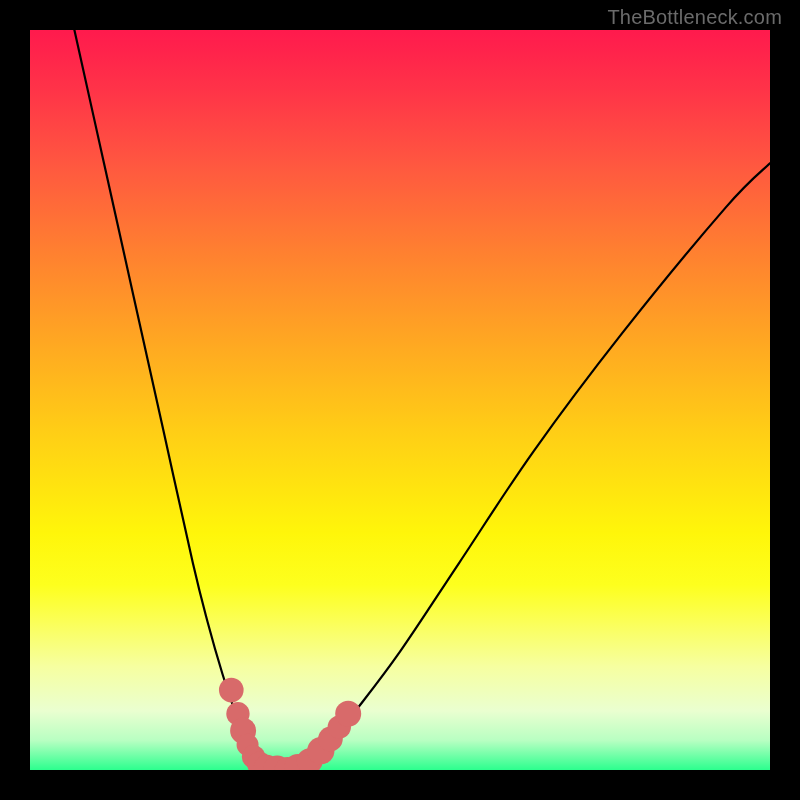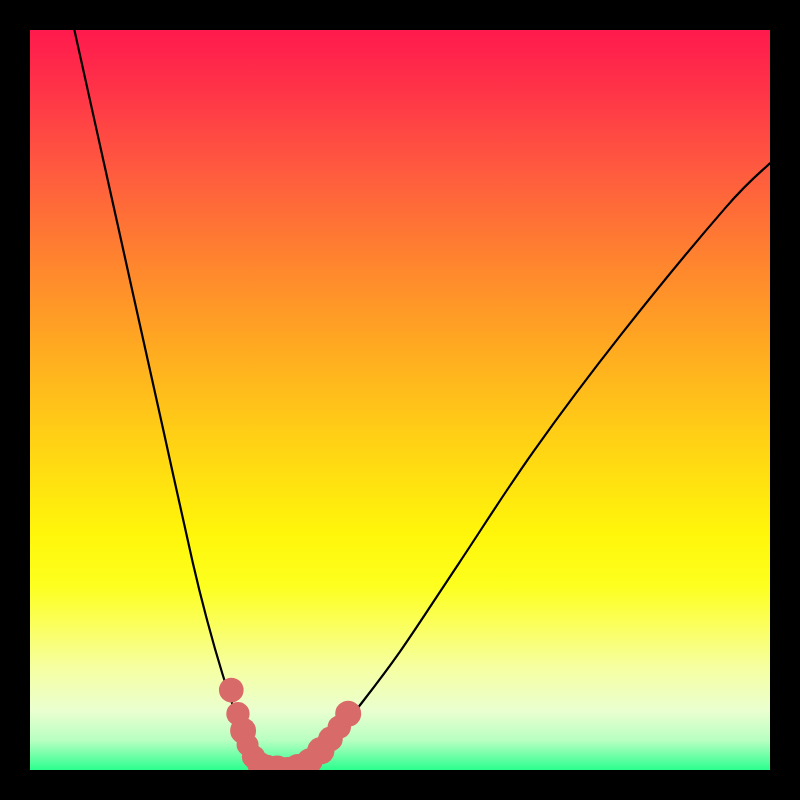--- a/index.html
+++ b/index.html
@@ -55,20 +55,21 @@
   }
   .marker {
     fill: #d86a6a;
     stroke: none;
   }
 </style>
 </head>
 <body>
 
 <div class="frame">
+  <div class="watermark">TheBottleneck.com</div>
   <div class="plot-area">
     <svg class="curves" viewBox="0 0 740 740" preserveAspectRatio="none">
       <path id="path-left" class="curve-path" d="M 44.40 0.00 C 49.33 22.20, 64.13 88.80, 74.00 133.20 C 83.87 177.60, 93.73 222.00, 103.60 266.40 C 113.47 310.80, 123.33 355.20, 133.20 399.60 C 143.07 444.00, 155.40 500.73, 162.80 532.80 C 170.20 564.87, 172.67 573.50, 177.60 592.00 C 182.53 610.50, 187.47 627.77, 192.40 643.80 C 197.33 659.83, 203.50 677.10, 207.20 688.20 C 210.90 699.30, 212.13 704.23, 214.60 710.40 C 217.07 716.57, 219.53 721.50, 222.00 725.20 C 224.47 728.90, 226.93 730.13, 229.40 732.60 C 231.87 735.07, 235.57 738.77, 236.80 740.00"></path>
       <path id="path-right" class="curve-path" d="M 259.00 740.00 C 261.47 738.77, 267.63 736.30, 273.80 732.60 C 279.97 728.90, 287.37 726.43, 296.00 717.80 C 304.63 709.17, 313.27 696.83, 325.60 680.80 C 337.93 664.77, 352.73 646.27, 370.00 621.60 C 387.27 596.93, 407.00 566.10, 429.20 532.80 C 451.40 499.50, 476.07 460.03, 503.20 421.80 C 530.33 383.57, 559.93 344.10, 592.00 303.40 C 624.07 262.70, 670.93 205.97, 695.60 177.60 C 720.27 149.23, 732.60 140.60, 740.00 133.20"></path>
       <g id="markers">
           <circle cx="201.28" cy="660.08" r="12.33" class="marker"></circle>
           <circle cx="207.94" cy="683.76" r="11.66" class="marker"></circle>
           <circle cx="213.12" cy="700.78" r="12.99" class="marker"></circle>
           <circle cx="217.56" cy="714.84" r="10.99" class="marker"></circle>
           <circle cx="223.48" cy="726.68" r="11.66" class="marker"></circle>

